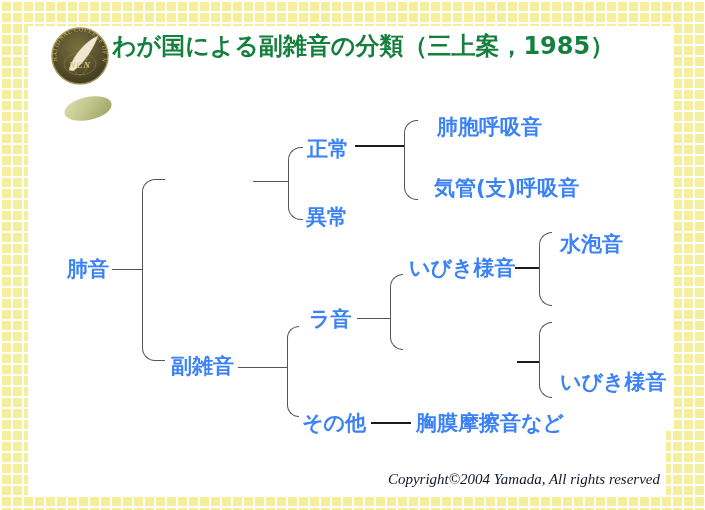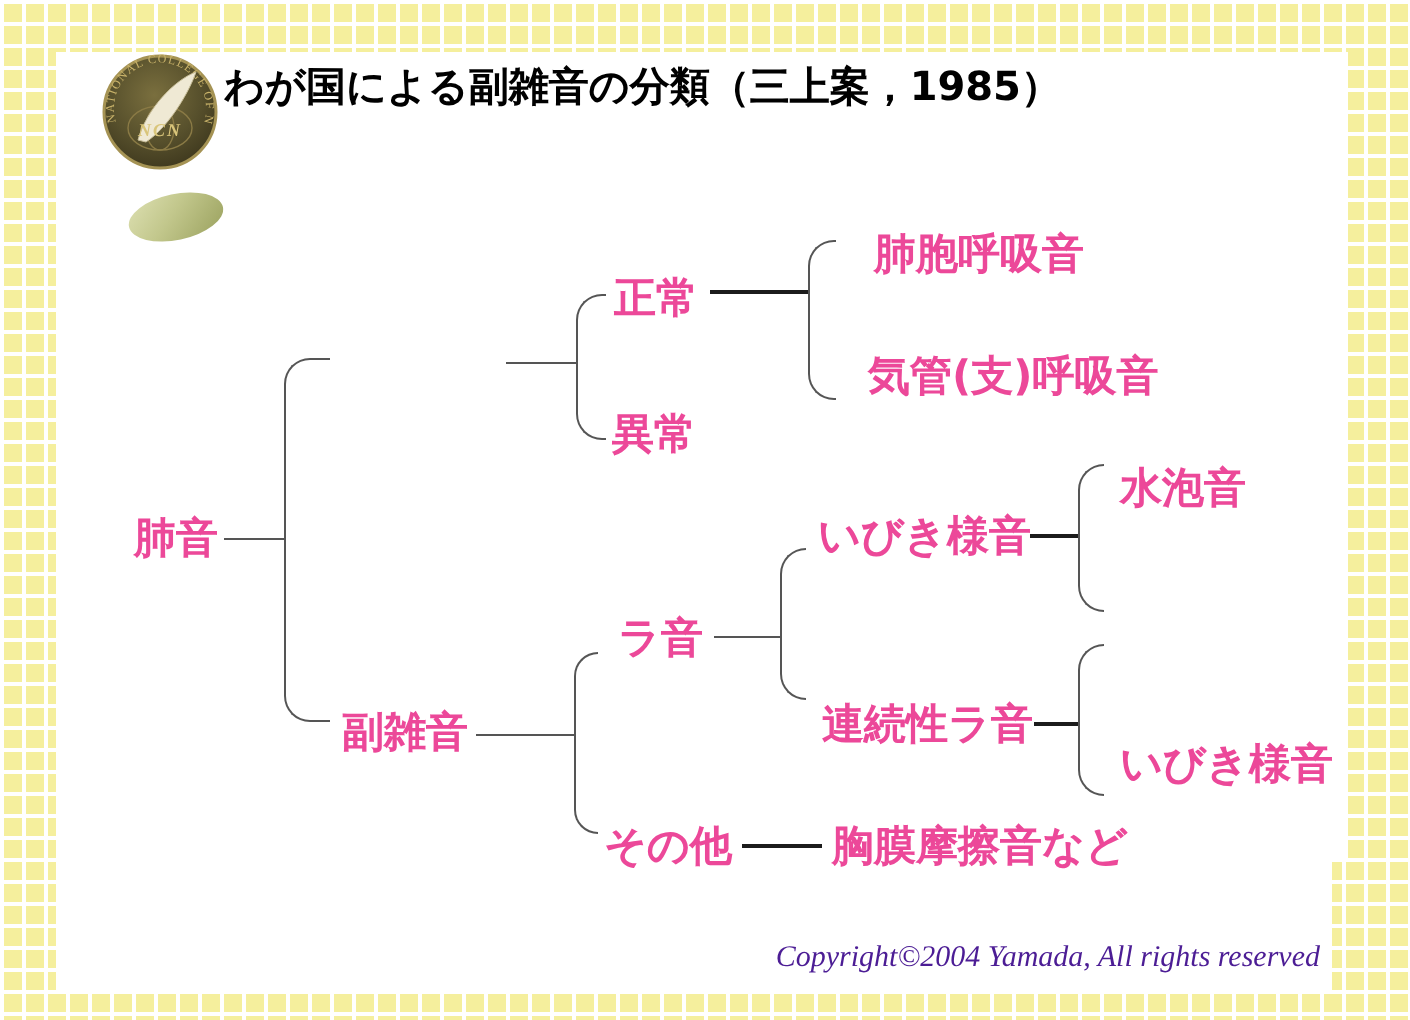--- a/index.html
+++ b/index.html
@@ -20,28 +20,28 @@
     background-size:11px 11px;
   }
   .white-panel{position:absolute;background:#ffffff;z-index:1;}
   #panel-a{left:28px;top:26px;width:646px;height:404px;}
   #panel-b{left:28px;top:430px;width:638px;height:65px;}
 
   .content{position:absolute;z-index:2;}
 
   .slide-title{
     left:112px;top:30px;
-    font-size:20px;font-weight:bold;color:#000000;
+    font-size:24px;font-weight:bold;color:#15803d;
     letter-spacing:0px;white-space:nowrap;
   }
 
   .node{
     position:absolute;z-index:2;
     height:26px;line-height:26px;
-    font-size:21px;font-weight:bold;color:#ec4899;
+    font-size:21px;font-weight:bold;color:#3b82f6;
     white-space:nowrap;
   }
 
   .hline{position:absolute;z-index:2;height:1px;background:#555;}
   .hline.bold{height:2px;background:#1c1c1c;}
 
   .bracket{
     position:absolute;z-index:2;
     border-left:1px solid #555;
     border-top:1px solid #555;
@@ -55,21 +55,21 @@
     position:absolute;left:64px;top:97px;z-index:2;
     width:48px;height:23px;border-radius:50%;
     background:linear-gradient(135deg,#dde0b2 0%,#c2c78c 45%,#9aa15e 100%);
     transform:rotate(-12deg);
   }
 
   .copyright{
     left:0;top:471px;width:660px;z-index:2;
     text-align:right;
     font-family:"Liberation Serif","DejaVu Serif",serif;
-    font-style:italic;font-size:15px;color:#4c1d95;
+    font-style:italic;font-size:15px;color:#0f172a;
     white-space:nowrap;
   }
 </style>
 </head>
 <body>
 
 <div id="slide">
 
   <div class="tile-bg"></div>
   <div id="panel-a" class="white-panel"></div>
@@ -100,21 +100,20 @@
 
   <div class="node" style="left:67px;top:256px">肺音</div>
   <div class="node" style="left:171px;top:353px">副雑音</div>
   <div class="node" style="left:307px;top:136px">正常</div>
   <div class="node" style="left:306px;top:204px">異常</div>
   <div class="node" style="left:437px;top:114px">肺胞呼吸音</div>
   <div class="node" style="left:434px;top:175px">気管(支)呼吸音</div>
   <div class="node" style="left:309px;top:306px">ラ音</div>
   <div class="node" style="left:302px;top:410px">その他</div>
   <div class="node" style="left:409px;top:255px">いびき様音</div>
-  <div class="node" style="left:411px;top:349px">連続性ラ音</div>
   <div class="node" style="left:560px;top:231px">水泡音</div>
   <div class="node" style="left:416px;top:410px">胸膜摩擦音など</div>
   <div class="node" style="left:560px;top:369px">いびき様音</div>
 
   <div class="hline" style="left:112px;top:269px;width:30px"></div>
   <div class="hline" style="left:253px;top:181px;width:35px"></div>
   <div class="hline bold" style="left:355px;top:145px;width:49px"></div>
   <div class="hline" style="left:238px;top:367px;width:49px"></div>
   <div class="hline" style="left:357px;top:318px;width:33px"></div>
   <div class="hline bold" style="left:515px;top:267px;width:24px"></div>

